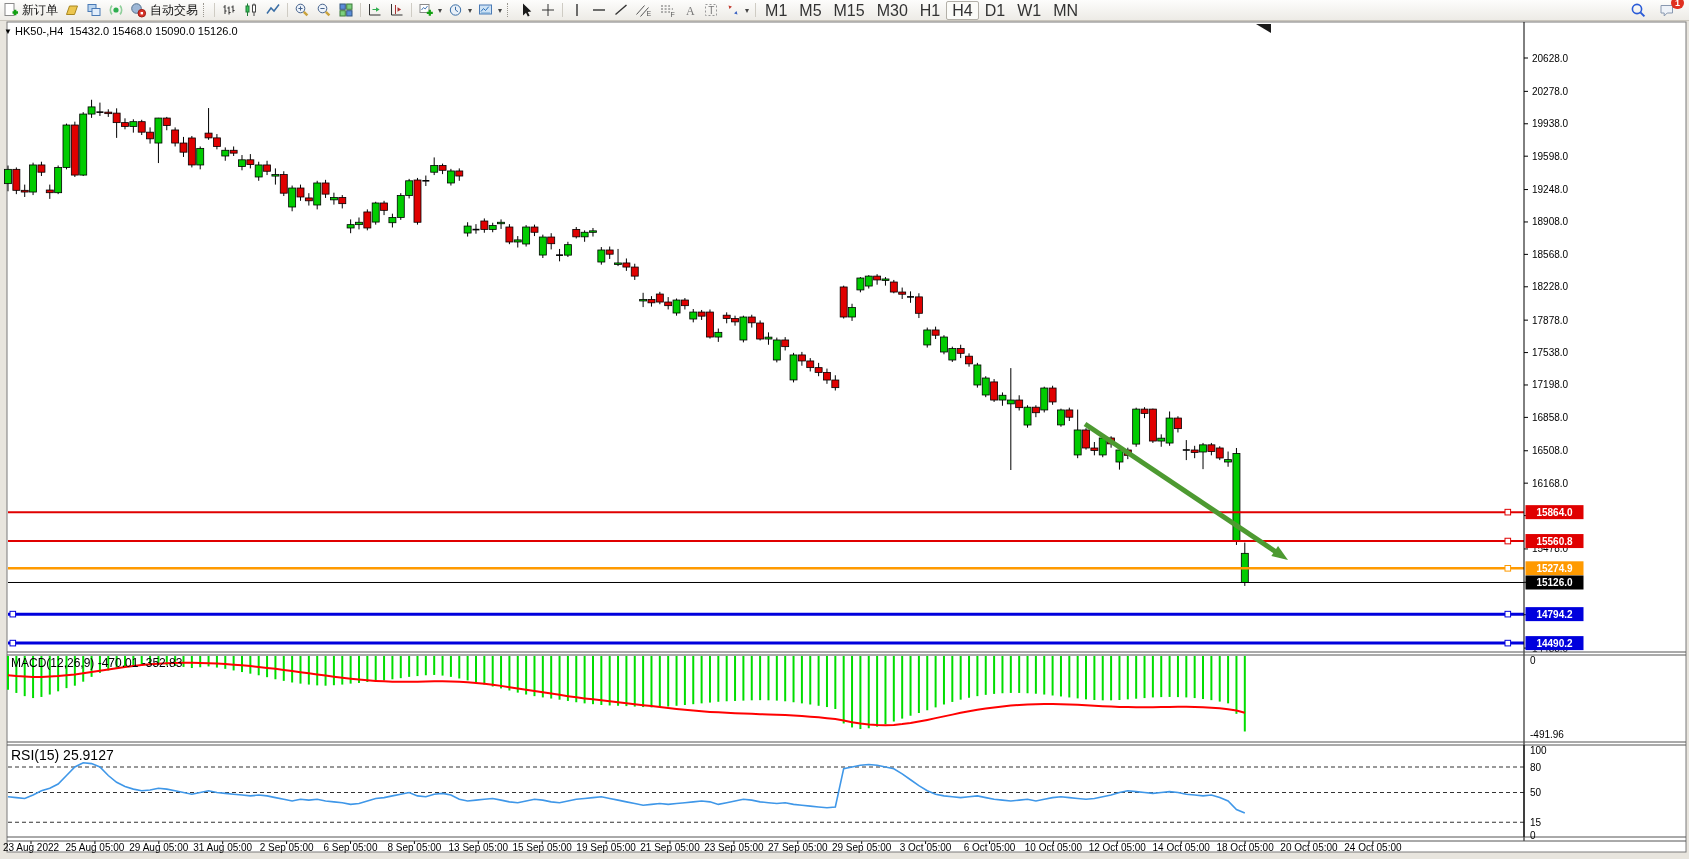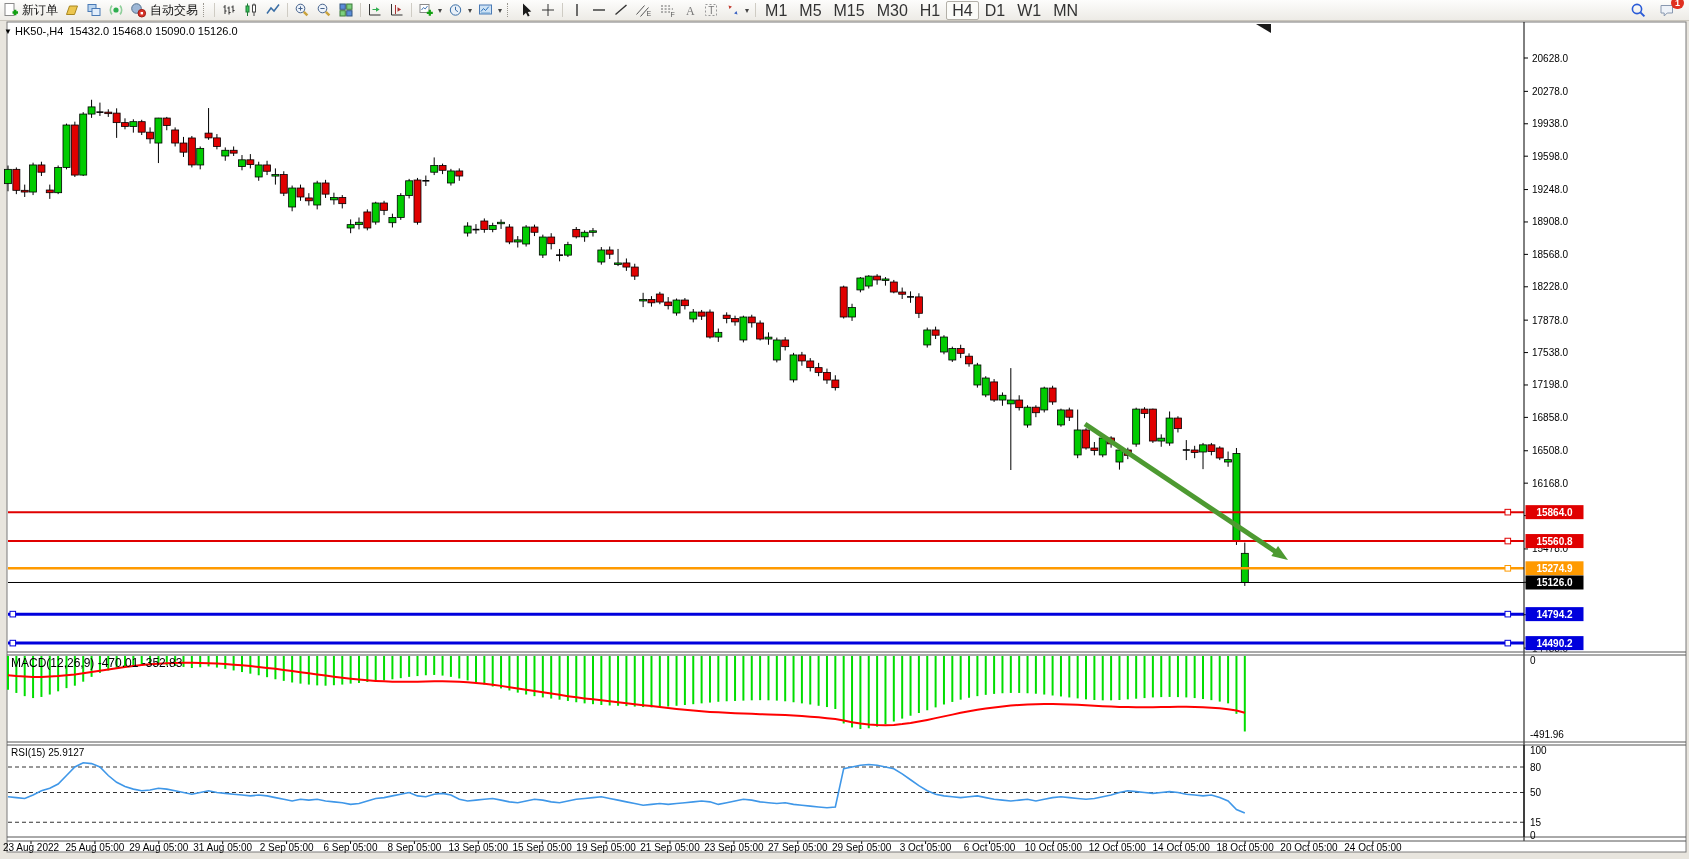--- a/index.html
+++ b/index.html
@@ -17,21 +17,21 @@
   .tf{padding:1px 5px;height:15px;line-height:15px;font-size:16px;color:#333;border:1px solid transparent;border-radius:2px;}
   .tf.active{background:#fbfbf8;border:1px solid #b3b0a8;}
   #tb-right{margin-left:auto;display:flex;align-items:center;gap:6px;padding-right:10px;}
   .badge{position:absolute;right:-5px;top:-4px;background:#e03020;color:#fff;border-radius:7px;
     font-size:9px;font-weight:bold;padding:0 4px;height:12px;line-height:12px;}
   
   #chart-svg{position:absolute;left:0;top:0;z-index:1;}
   .ovl{position:absolute;z-index:3;font-size:11px;color:#000;white-space:nowrap;}
   #pane-title{left:4px;top:25px;}
   #macd-label{left:11px;top:656px;font-size:12px;}
-  #rsi-label{left:11px;top:747px;font-size:10px;}
+  #rsi-label{left:11px;top:747px;font-size:14px;}
   .hotzone{position:absolute;z-index:4;background:transparent;}
 </style>
 </head>
 <body>
 
 <div id="stage">
 
   <div id="toolbar">
     <div class="tbtn">
       <span>

